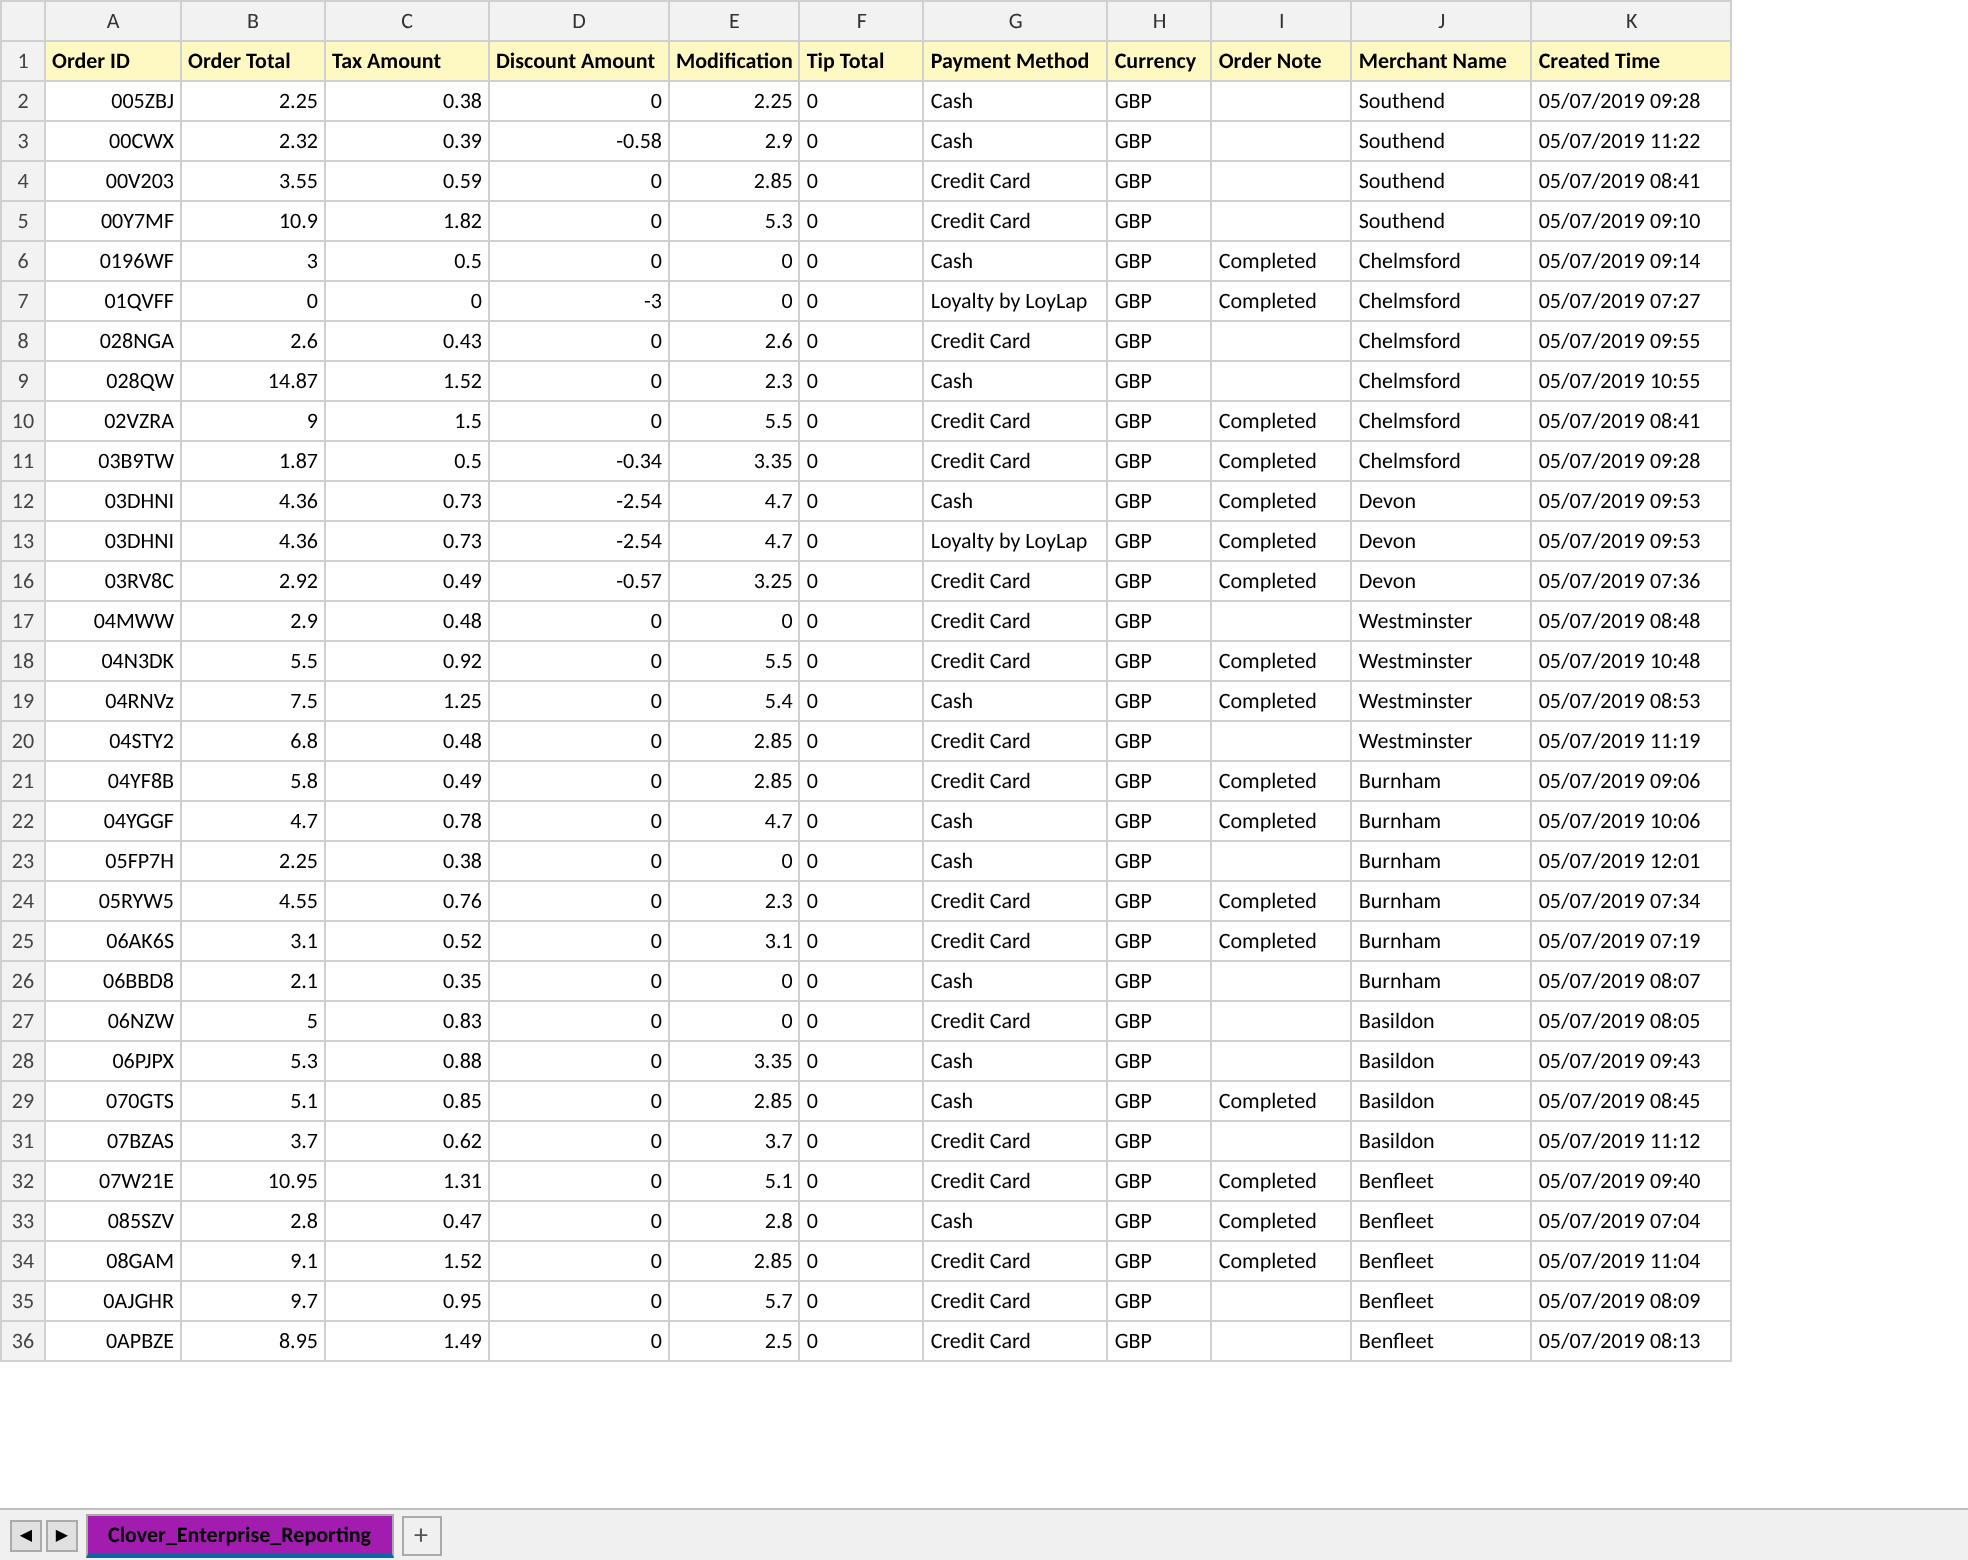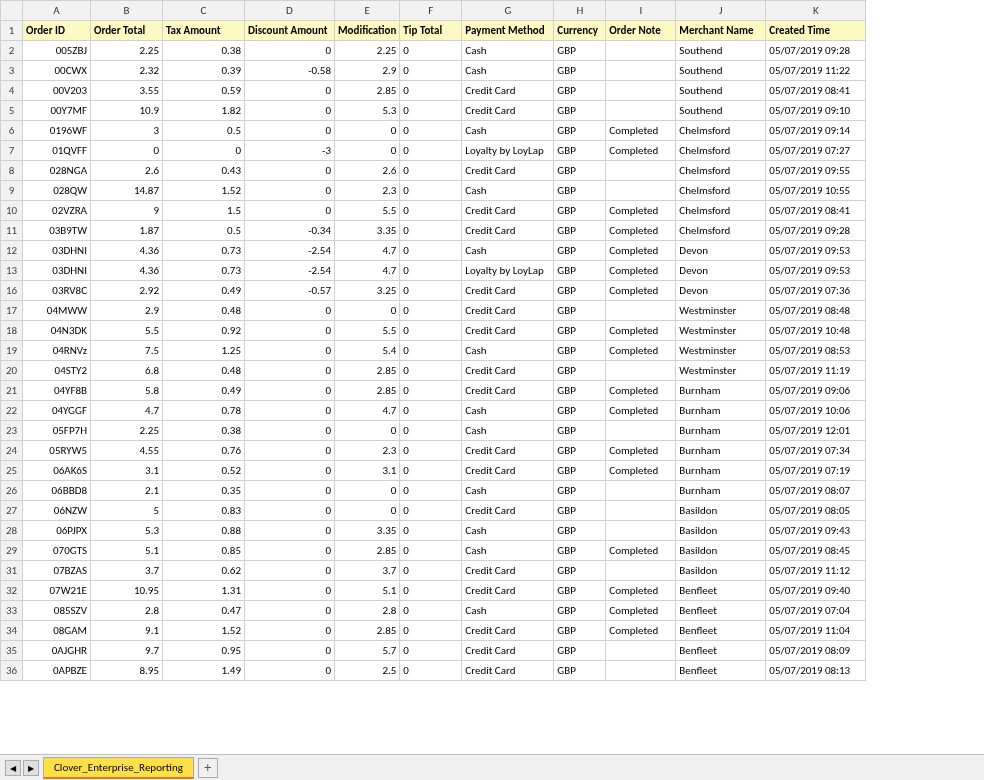--- a/index.html
+++ b/index.html
@@ -109,23 +109,23 @@
       border-bottom: none;
       margin-left: 3px;
       font-size: 11px;
       cursor: pointer;
       height: 22px;
       display: flex;
       align-items: center;
     }
 
     .sheet-tab.active {
-      background: #fde047;
-      border-bottom: 2px solid #f97316;
-      font-weight: normal;
+      background: #a21caf;
+      border-bottom: 2px solid #0369a1;
+      font-weight: bold;
     }
 
     .add-sheet-btn {
       width: 20px;
       height: 20px;
       margin-left: 4px;
       border: 1px solid #aaa;
       background: #f0f0f0;
       display: flex;
       align-items: center;

